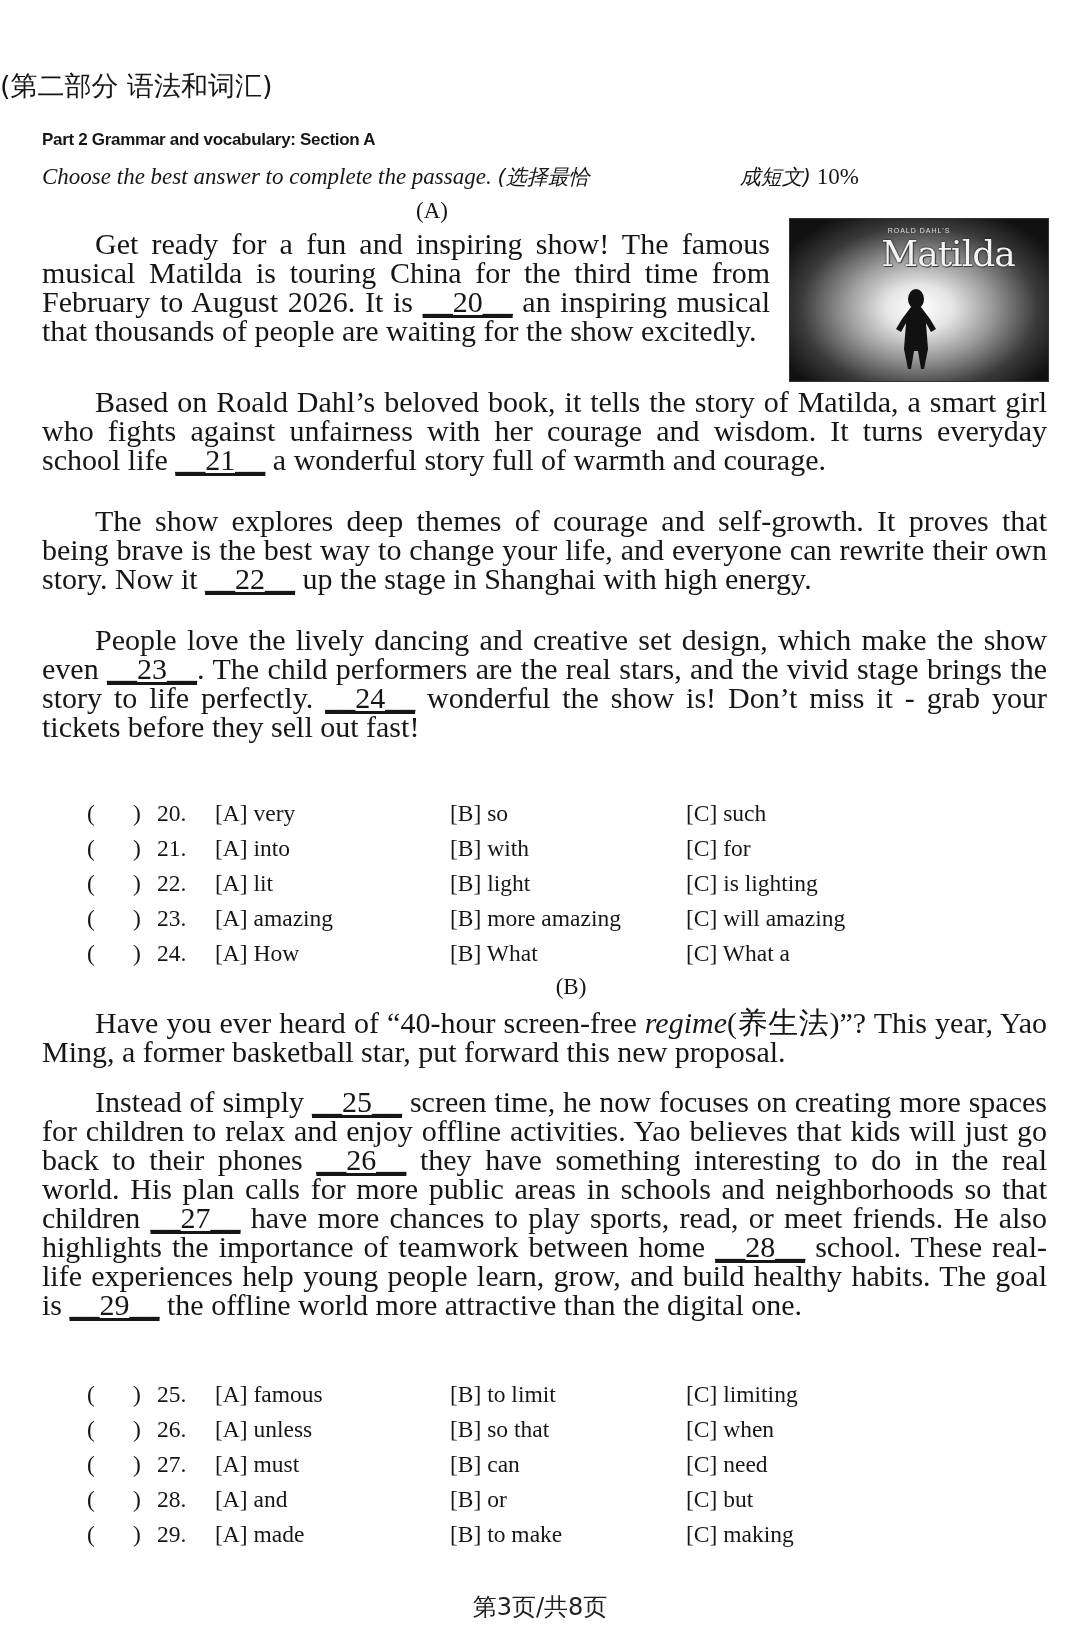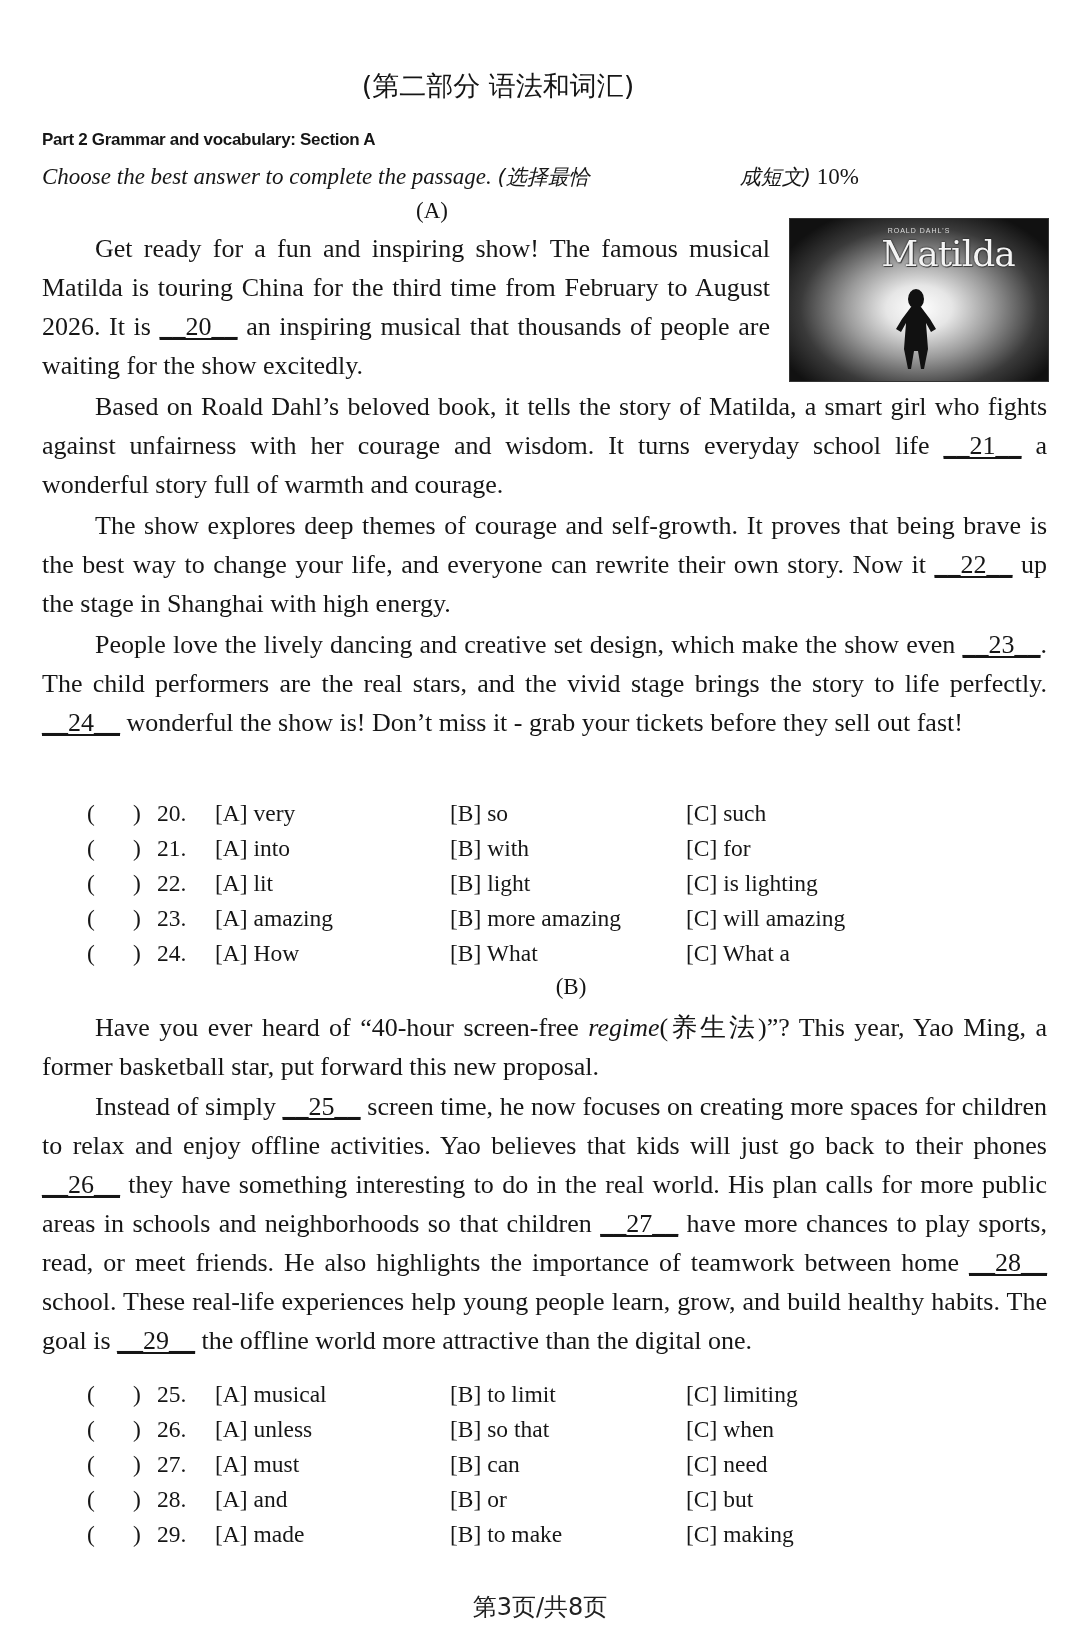--- a/index.html
+++ b/index.html
@@ -2,30 +2,30 @@
 <html><head>
 <meta charset="utf-8">
 <style>
   html, body { margin: 0; padding: 0; background: #ffffff; }
   body { width: 1080px; height: 1635px; position: relative; overflow: hidden; color: #161616;
          font-family: "Liberation Serif", "DejaVu Serif", serif; }
   .page { position: absolute; left: 0; top: 0; width: 1080px; height: 1635px; }
   .title { position: absolute; left: 0; width: 1080px; text-align: center; top: 28px;
            font-size: 28px; font-weight: bold; letter-spacing: 0.2px; }
   .title .gap { display: inline-block; width: 30px; }
-  .subtitle { position: absolute; left: 0; width: 996px; text-align: center; top: 68px;
+  .subtitle { position: absolute; left: 0; width: 996px; top: 68px;
               font-size: 27px; font-family: "DejaVu Sans", sans-serif; }
   .section-head { position: absolute; left: 42px; top: 130px; font-size: 17px; font-weight: bold;
                   font-family: "Liberation Sans", "DejaVu Sans", sans-serif; letter-spacing: -0.3px; }
   .instruction { position: absolute; left: 42px; top: 163px; font-size: 23px; white-space: nowrap; }
   .instruction .it { font-style: italic; }
   .instruction .cn { font-family: "DejaVu Sans", sans-serif; font-size: 21px; font-style: italic; }
   .instruction .obscured { display: inline-block; width: 150px; }
   .part-label { position: absolute; font-size: 23px; text-align: center; width: 60px; }
-  .para { position: absolute; font-size: 26px; line-height: 39px; text-align: justify;
+  .para { position: absolute; font-size: 30px; line-height: 29px; text-align: justify;
           text-align-last: left; }
   .para .indent { display: inline-block; width: 53px; }
   .blank { text-decoration: underline; text-underline-offset: 3px; white-space: pre; }
   .pic { position: absolute; left: 789px; top: 218px; width: 258px; height: 162px;
          background: radial-gradient(ellipse at 50% 55%, #ffffff 0%, #e6e6e6 18%, #9a9a9a 40%, #3a3a3a 65%, #111 85%);
          border: 1px solid #333; overflow: hidden; }
   .pic .brand { position: absolute; left: 0; width: 100%; top: 8px; text-align: center; font-size: 7px; color: #ddd;
                 font-family: "Liberation Sans", sans-serif; letter-spacing: 1px; }
   .pic .logo { position: absolute; left: 0; width: 100%; top: 14px; text-align: center; font-size: 36px; color: #f4f4f4;
                font-family: "DejaVu Serif", serif; text-shadow: 0 0 2px #000, 1px 1px 0 #555; letter-spacing: -1px; margin-left: 29px; }
@@ -136,21 +136,21 @@
 
   <div class="para" style="left:42px; top:1087px; width:1005px;">
     <span class="indent"></span><span>Instead of simply </span><span class="blank">__25__</span><span> screen time, he now focuses on creating more spaces for children to relax and enjoy offline activities. Yao believes that kids will just go back to their phones </span><span class="blank">__26__</span><span> they have something interesting to do in the real world. His plan calls for more public areas in schools and neighborhoods so that children </span><span class="blank">__27__</span><span> have more chances to play sports, read, or meet friends. He also highlights the importance of teamwork between home </span><span class="blank">__28__</span><span> school. These real-life experiences help young people learn, grow, and build healthy habits. The goal is </span><span class="blank">__29__</span><span> the offline world more attractive than the digital one.</span>
   </div>
 
   <div class="options">
     <div class="opt-row" style="top:1381px;">
       <span class="lp">(</span>
         <span class="rp">)</span>
       <span class="num">25.</span>
-      <span class="oa">[A] musical</span>
+      <span class="oa">[A] famous</span>
       <span class="ob">[B] to limit</span>
       <span class="oc">[C] limiting</span>
     </div>
     <div class="opt-row" style="top:1416px;">
       <span class="lp">(</span>
         <span class="rp">)</span>
       <span class="num">26.</span>
       <span class="oa">[A] unless</span>
       <span class="ob">[B] so that</span>
       <span class="oc">[C] when</span>

